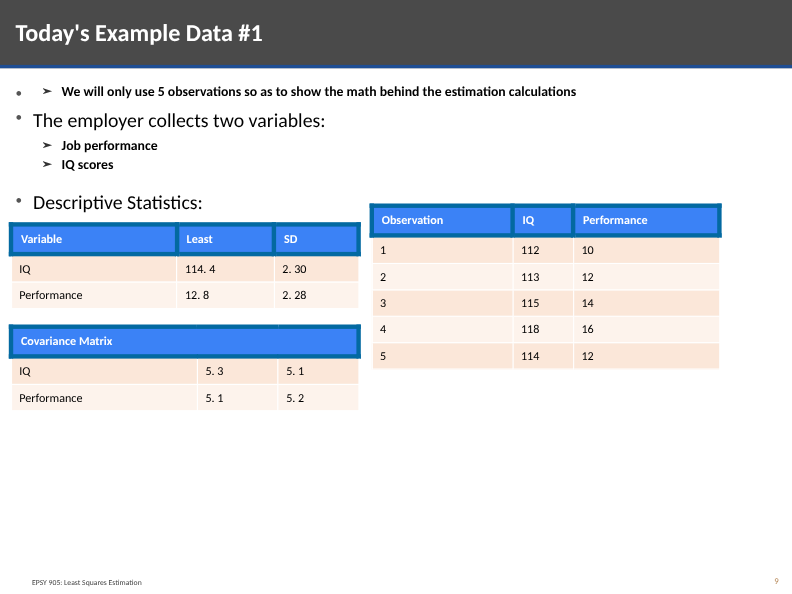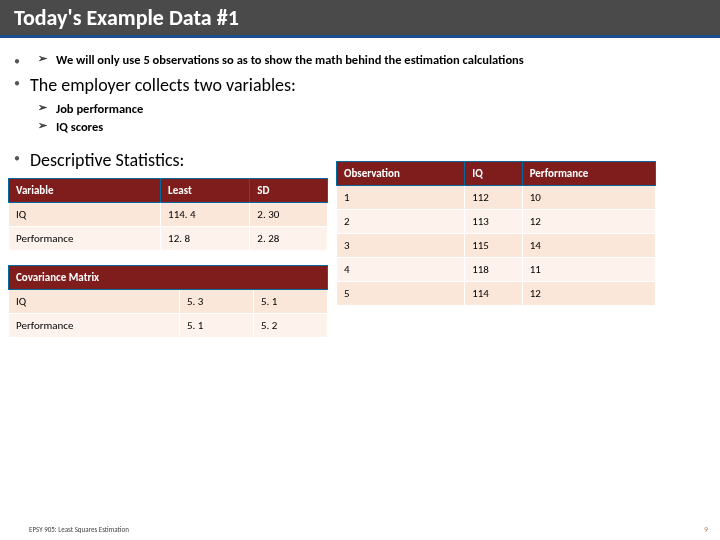--- a/index.html
+++ b/index.html
@@ -6,21 +6,21 @@
   body {
     width: 720px; height: 540px;
     font-family: Calibri, Arial, sans-serif;
     background: #fff;
     position: relative;
     overflow: hidden;
   }
   .header {
     background: #4a4a4a;
     color: #fff;
-    padding: 4px 14px;
+    padding: 16px 14px;
     font-size: 22px;
     font-weight: bold;
     border-bottom: 3px solid #1f4e94;
   }
   .content {
     padding: 10px 8px 0 8px;
     position: relative;
   }
   ul.top { list-style: none; }
   ul.top > li {
@@ -59,26 +59,26 @@
   }
   .left-col { flex: 0 0 320px; }
   .right-col { flex: 0 0 320px; padding-top: 6px; }
   table {
     border-collapse: collapse;
     width: 100%;
     font-size: 11px;
     margin-top: 6px;
   }
   th {
-    background: #7f1d1d;
+    background: #3b82f6;
     color: #fff;
     text-align: left;
     padding: 5px 7px;
     font-weight: bold;
-    border: 1px solid #0369a1;
+    border: 4px solid #0369a1;
   }
   td {
     padding: 5px 7px;
     border: 1px solid #fff;
   }
   tr.odd td { background: #fbe7d9; }
   tr.even td { background: #fdf3ec; }
   .cov-head th { font-weight: bold; }
   .cov-head th[colspan] { text-align: left; }
   .footer-left {
@@ -181,21 +181,21 @@
           <td>12</td>
         </tr>
         <tr class="odd">
           <td>3</td>
           <td>115</td>
           <td>14</td>
         </tr>
         <tr class="even">
           <td>4</td>
           <td>118</td>
-          <td>11</td>
+          <td>16</td>
         </tr>
         <tr class="odd">
           <td>5</td>
           <td>114</td>
           <td>12</td>
         </tr>
       </tbody>
         </table>
     </div>
   </div>

